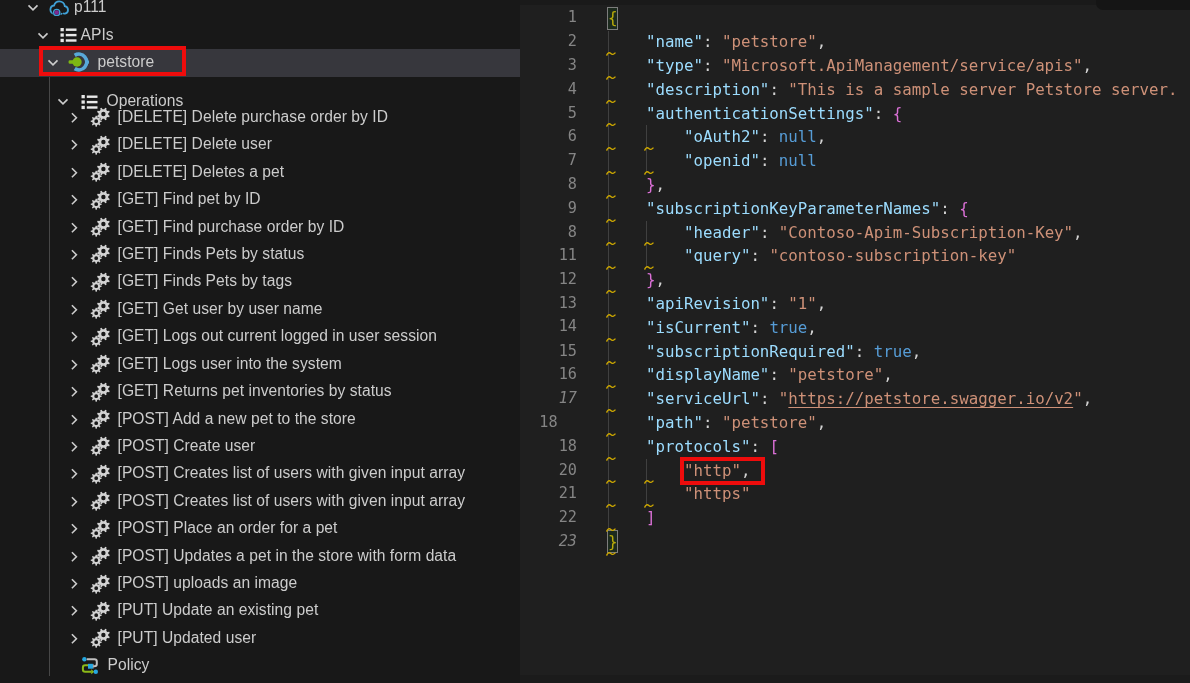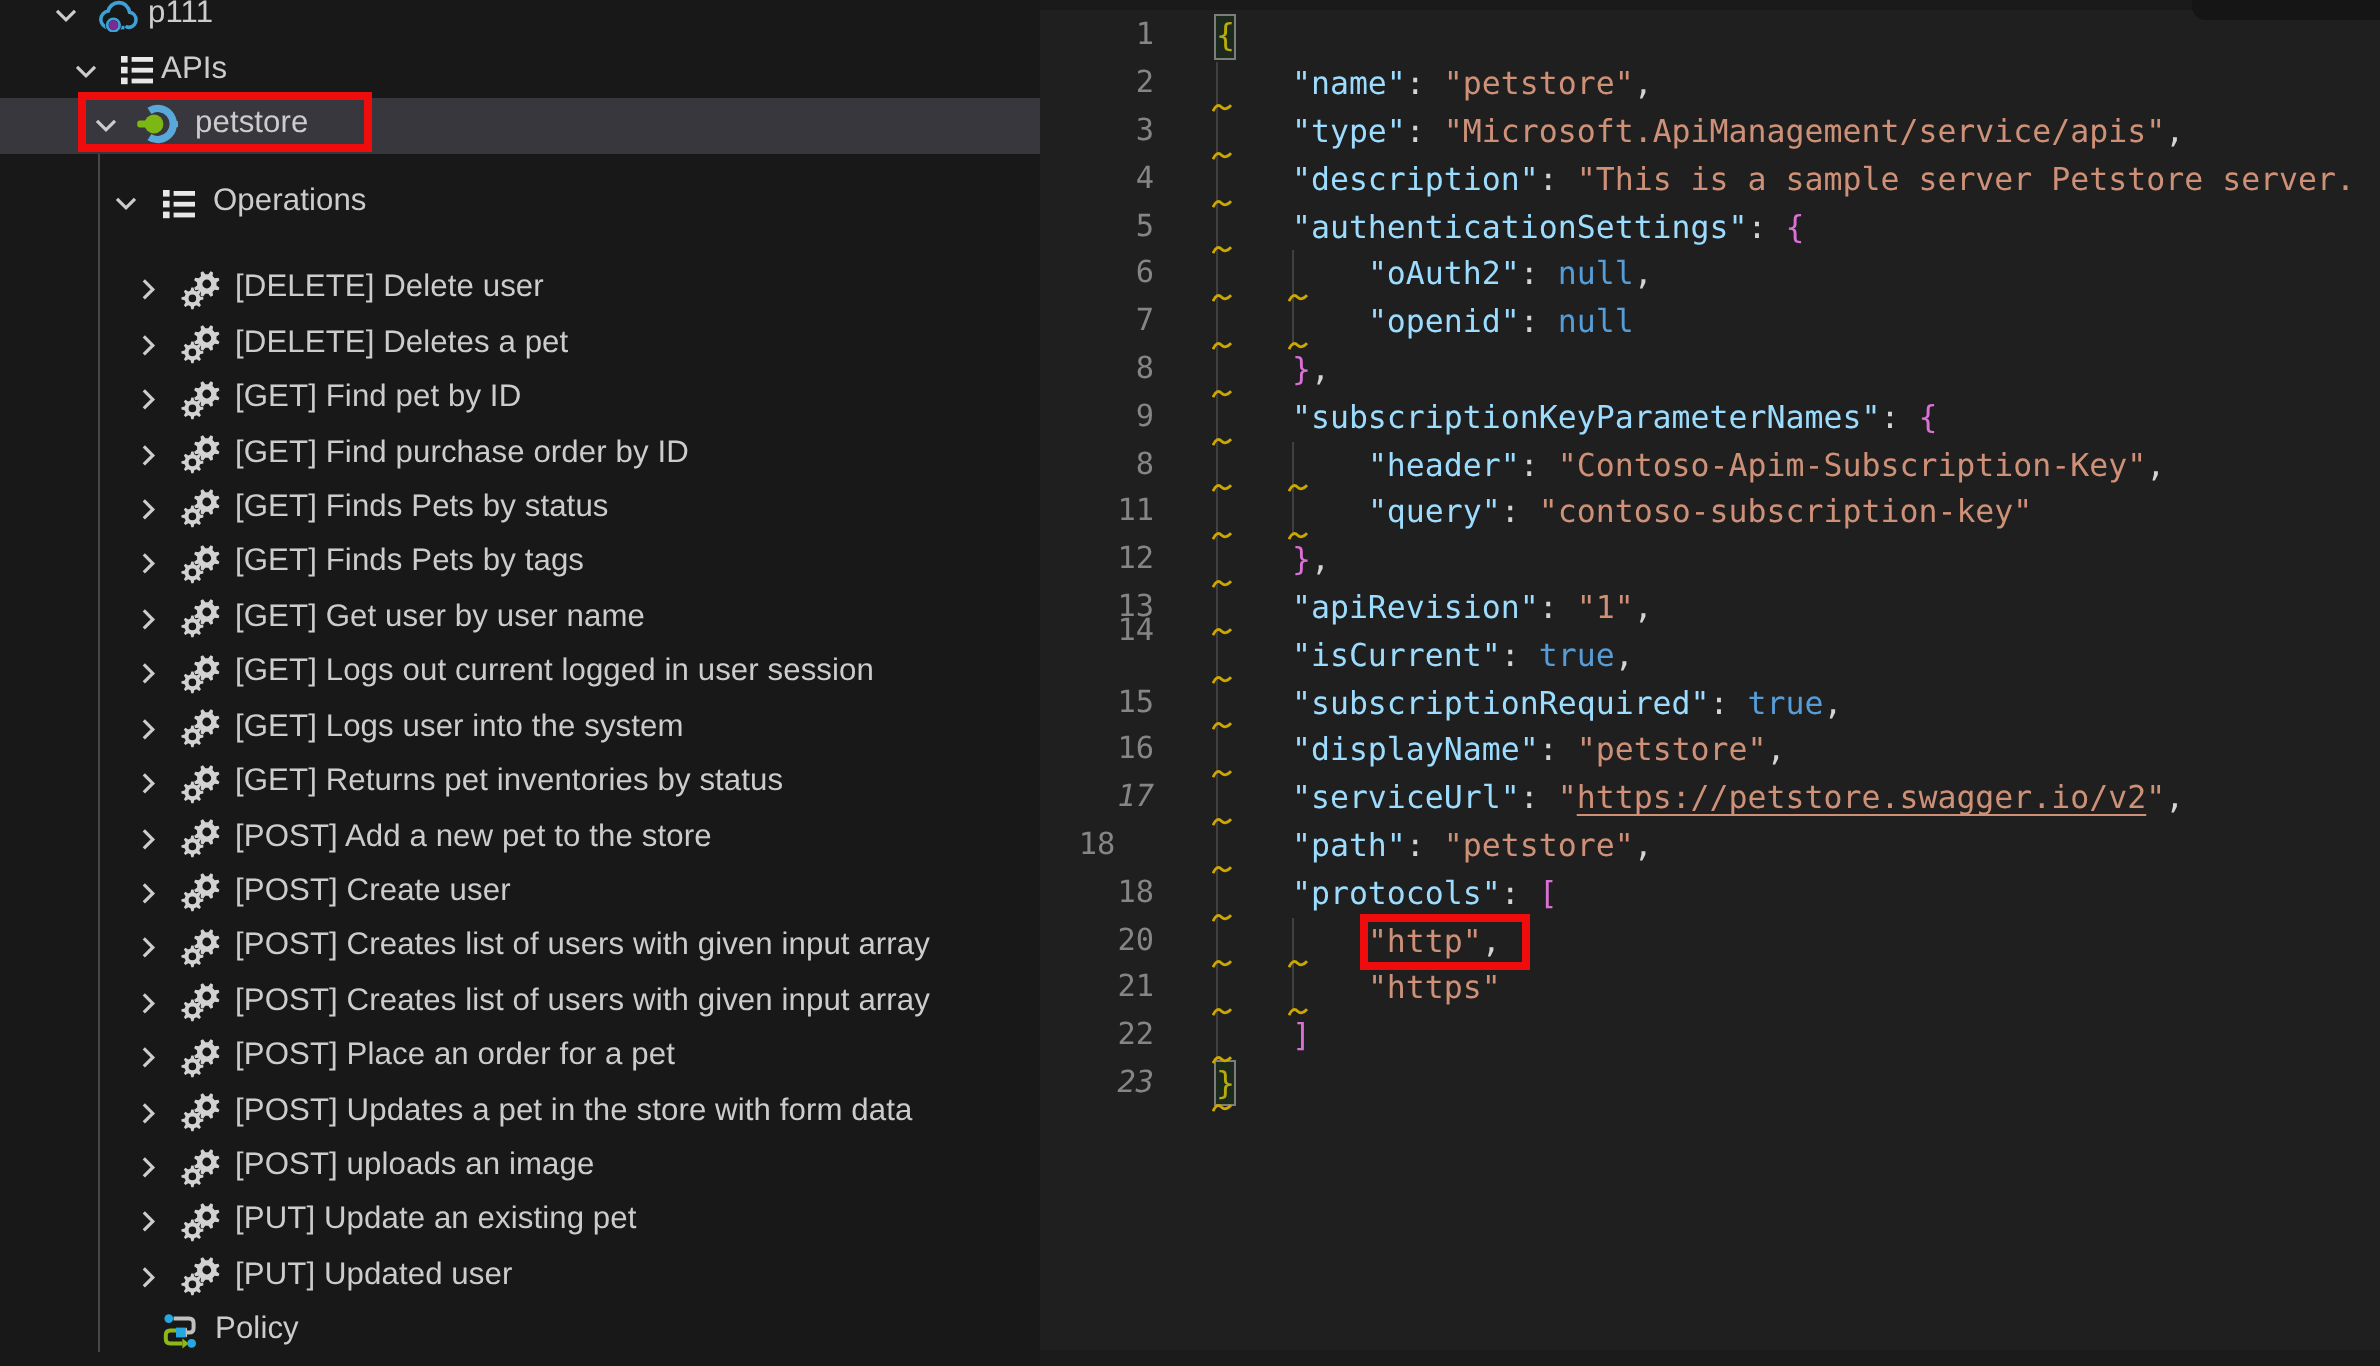--- a/index.html
+++ b/index.html
@@ -122,20 +122,29 @@
       </div>
       <div class="tree-row lvl3" style="top: 76.46px; margin-top: 12px;">
         <svg class="chev">
           <use href="#chev-down"></use>
         </svg>
         <svg class="ticon ic-list">
           <use href="#i-list"></use>
         </svg>
         <span class="tlabel">Operations</span>
       </div>
+      <div class="tree-row lvl4" style="top: 103.88px;">
+        <svg class="chev">
+          <use href="#chev-right"></use>
+        </svg>
+        <svg class="ticon ic-gears">
+          <use href="#i-gears"></use>
+        </svg>
+        <span class="tlabel">[DELETE] Delete purchase order by ID</span>
+      </div>
       <div class="tree-row lvl4" style="top: 131.3px;">
         <svg class="chev">
           <use href="#chev-right"></use>
         </svg>
         <svg class="ticon ic-gears">
           <use href="#i-gears"></use>
         </svg>
         <span class="tlabel">[DELETE] Delete user</span>
       </div>
       <div class="tree-row lvl4" style="top: 158.72px;">
@@ -321,21 +330,21 @@
       <div class="lnum" style="top: 77.8px;">4</div>
       <div class="lnum" style="top: 101.6px;">5</div>
       <div class="lnum" style="top: 125.4px;">6</div>
       <div class="lnum" style="top: 149.2px;">7</div>
       <div class="lnum" style="top: 173px;">8</div>
       <div class="lnum" style="top: 196.8px;">9</div>
       <div class="lnum" style="top: 220.6px;">8</div>
       <div class="lnum" style="top: 244.4px;">11</div>
       <div class="lnum" style="top: 268.2px;">12</div>
       <div class="lnum" style="top: 292px;">13</div>
-      <div class="lnum" style="top: 304px;">14</div>
+      <div class="lnum" style="top: 315px;">14</div>
       <div class="lnum" style="top: 339.6px;">15</div>
       <div class="lnum" style="top: 363.4px;">16</div>
       <div class="lnum" style="top: 387.2px; font-style: italic;">17</div>
       <div class="lnum" style="top: 411px; text-align: center;">18</div>
       <div class="lnum" style="top: 434.8px;">18</div>
       <div class="lnum" style="top: 458.6px;">20</div>
       <div class="lnum" style="top: 482.4px;">21</div>
       <div class="lnum" style="top: 506.2px;">22</div>
       <div class="lnum" style="top: 530px; font-style: italic;">23</div>
     </div>

